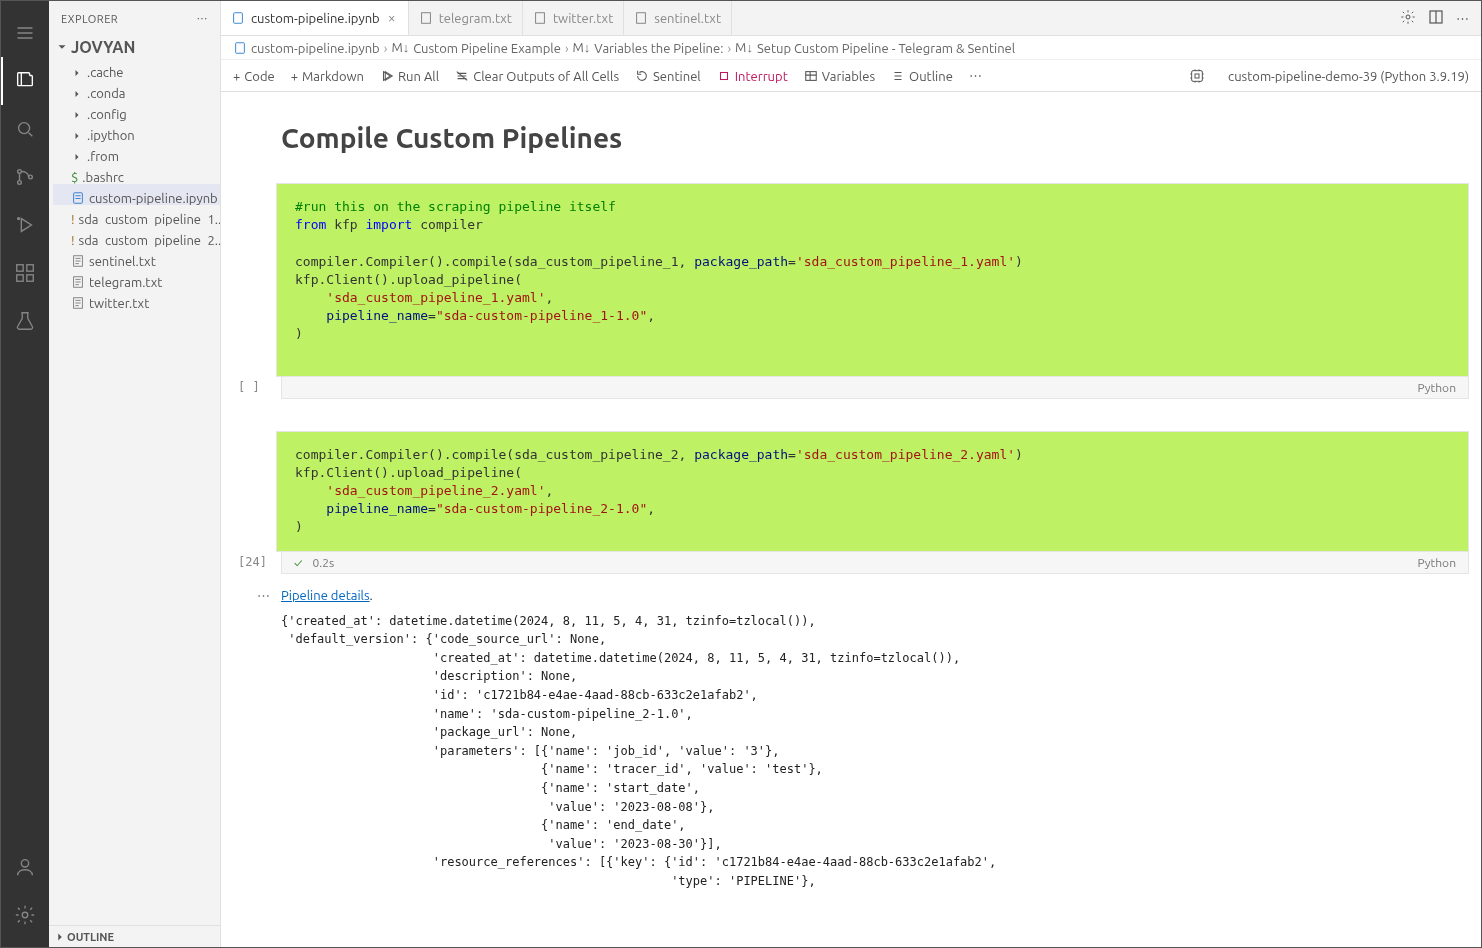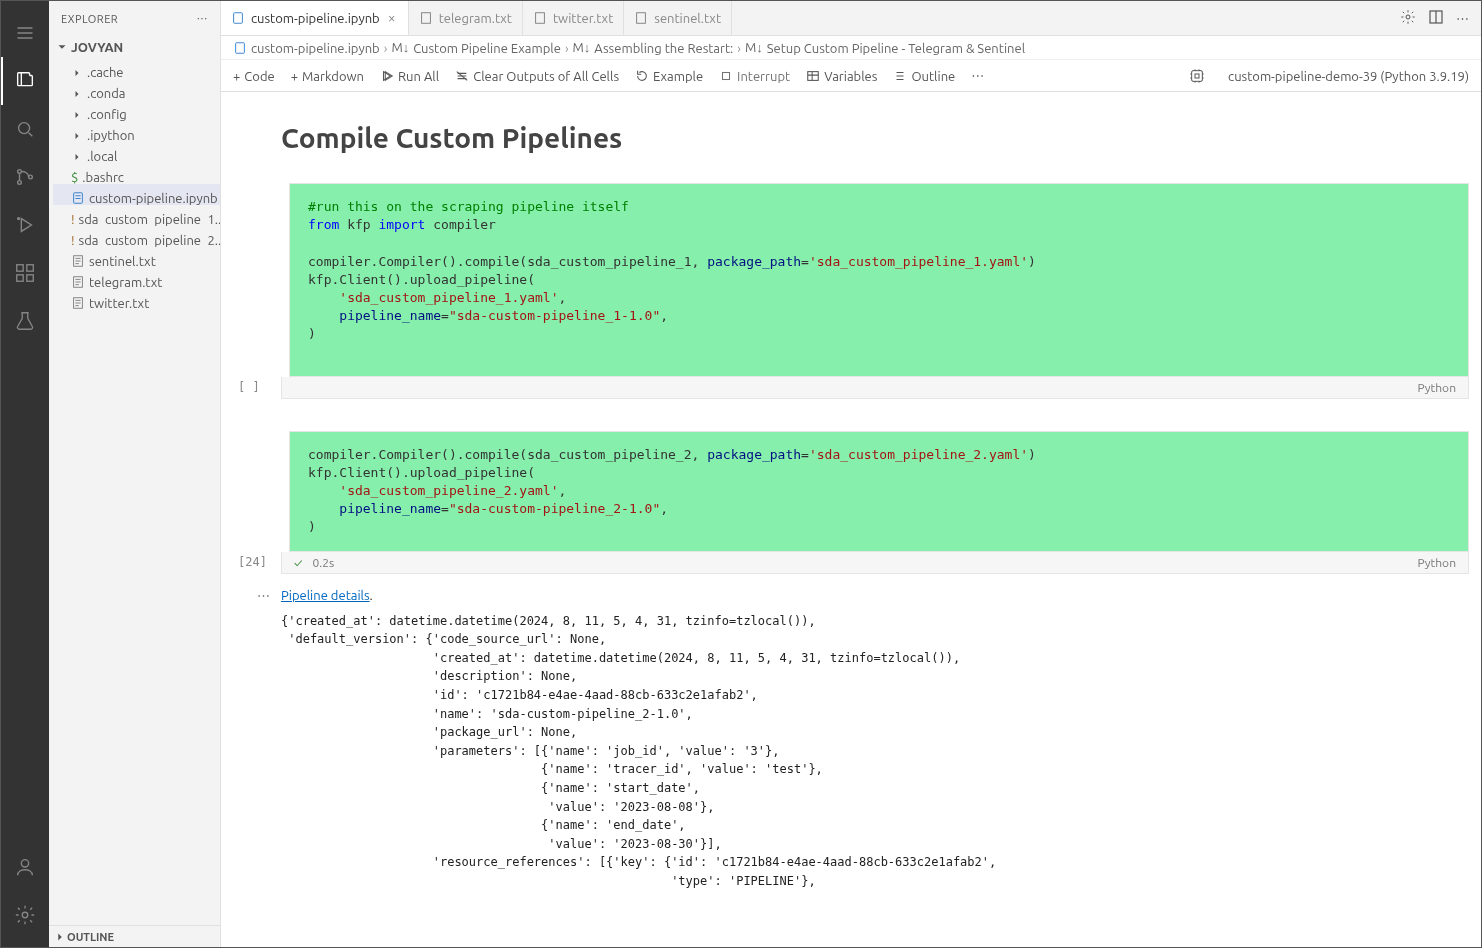--- a/index.html
+++ b/index.html
@@ -7,21 +7,21 @@
 .root { display:flex; height:100%; }
 .activity-bar { width:48px; background:#333333; display:flex; flex-direction:column; align-items:center; padding-top:8px; }
 .activity-bar .ab-icon { width:48px; height:48px; display:flex; align-items:center; justify-content:center; color:#858585; cursor:pointer; position:relative;}
 .activity-bar .ab-icon.active { color:#fff; }
 .activity-bar .ab-icon.active::before { content:''; position:absolute; left:0; top:0; bottom:0; width:2px; background:#fff;}
 .activity-bar .ab-bottom { margin-top:auto; margin-bottom:8px;}
 .sidebar { width:172px; background:#f3f3f3; border-right:1px solid #e0e0e0; display:flex; flex-direction:column;}
 .sidebar-header { height:35px; display:flex; align-items:center; padding:0 12px; font-size:11px; text-transform:uppercase; color:#555; letter-spacing:0.5px;}
 .sidebar-header .sh-dots { margin-left:auto; color:#555;}
 .tree-section { padding-left:4px;}
-.tree-head { height:22px; display:flex; align-items:center; padding-left:2px; font-size:13px; font-weight:700; color:#555; cursor:pointer;}
+.tree-head { height:22px; display:flex; align-items:center; padding-left:2px; font-size:16px; font-weight:700; color:#555; cursor:pointer;}
 .tree-head svg { margin-right:2px;}
 .tree-item { height:21px; display:flex; align-items:flex-end; padding-left:18px; font-size:13px; color:#555; cursor:pointer; white-space:nowrap; overflow:hidden;}
 .tree-item.selected { background:#e4e6f1;}
 .tree-item svg, .tree-item .fi { margin-right:4px; flex-shrink:0;}
 .fi-folder { color:#555;}
 .fi-green { color:#388a34;}
 .fi-blue { color:#2677c9;}
 .fi-mod { color:#a36d29;}
 .fi-txt { color:#777;}
 .outline-head { margin-top:auto; border-top:1px solid #e0e0e0; height:22px; display:flex; align-items:center; padding-left:4px; font-size:11px; font-weight:700; color:#555;}
@@ -29,26 +29,26 @@
 .tab-bar { height:35px; background:#f3f3f3; display:flex; align-items:stretch; border-bottom:1px solid #e0e0e0;}
 .tab { display:flex; align-items:center; padding:0 10px; font-size:13px; color:#888; border-right:1px solid #e0e0e0; cursor:pointer; gap:6px;}
 .tab.active { background:#fff; color:#333;}
 .tab .close { color:#888; font-size:14px; padding:0 2px;}
 .tab-bar-right { margin-left:auto; display:flex; align-items:center; gap:12px; padding-right:12px; color:#555;}
 .breadcrumb { height:24px; display:flex; align-items:center; padding:0 12px; font-size:13px; color:#666; gap:4px; border-bottom:1px solid #eee;}
 .breadcrumb .sep { color:#999;}
 .breadcrumb .bc-icon { display:inline-flex;}
 .nb-toolbar { height:32px; display:flex; align-items:center; padding:0 12px; border-bottom:1px solid #e0e0e0; font-size:13px; color:#555; gap:16px;}
 .nb-toolbar .tb-item { display:flex; align-items:center; gap:4px; cursor:pointer;}
-.nb-toolbar .tb-item.disabled { color:#737373;}
+.nb-toolbar .tb-item.disabled { color:#be185d;}
 .nb-toolbar .kernel { margin-left:auto; display:flex; align-items:center; gap:23px;}
 .notebook { flex:1; overflow-y:auto; padding:20px 12px 20px 40px; background:#fff;}
 .nb-heading { font-size:28px; font-weight:600; color:#444; margin:10px 0 30px 20px;}
 .cell { position:relative; margin-bottom:10px;}
-.cell-input { background:#86efac; border:1px solid #e5e5e5; padding:14px 18px; font-family:"Menlo","Consolas",monospace; font-size:13px; line-height:1.4; white-space:pre; overflow-x:auto; margin-left:28px;}
+.cell-input { background:#bef264; border:1px solid #e5e5e5; padding:14px 18px; font-family:"Menlo","Consolas",monospace; font-size:13px; line-height:1.4; white-space:pre; overflow-x:auto; margin-left:15px;}
 .cell-status { display:flex; align-items:center; gap:10px; font-size:12px; color:#777; margin-left:20px; border:1px solid #e5e5e5; border-top:none; padding:4px 12px; background:#f6f6f6; position:relative;}
 .cell-status .lang { margin-left:auto;}
 .cell-status .gutter-pos { position:absolute; left:-44px; color:#888; font-family:monospace;}
 .cell-out { font-family:"Menlo","Consolas",monospace; font-size:12px; line-height:1.55; white-space:pre; margin-left:20px; margin-top:10px; color:#222;}
 .cell-out-link { margin-left:20px; margin-top:14px; font-size:13px;}
 .cell-out-link a { color:#0066bf; text-decoration:underline;}
 .cell-out-dots { position:absolute; left:-24px; color:#666;}
 .kw { color:#0000ff;}
 .cm { color:#008000;}
 .str { color:#a31515;}
@@ -153,21 +153,21 @@
       <div class="tree-item">
           <svg class="fi-folder" width="12" height="12" viewBox="0 0 16 16" fill="currentColor">
             <path d="M6 4l4 4-4 4z"></path>
           </svg>
           <span>.ipython</span>
         </div>
       <div class="tree-item">
           <svg class="fi-folder" width="12" height="12" viewBox="0 0 16 16" fill="currentColor">
             <path d="M6 4l4 4-4 4z"></path>
           </svg>
-          <span>.local</span>
+          <span>.from</span>
         </div>
       <div class="tree-item">
           <span class="fi fi-green">$</span>
           <span>.bashrc</span>
         </div>
       <div class="tree-item selected">
           <svg class="fi-blue" width="14" height="14" viewBox="0 0 16 16" fill="currentColor">
             <rect x="3" y="2" width="10" height="12" rx="1" fill="none" stroke="currentColor"></rect>
             <rect x="5" y="5" width="6" height="1"></rect>
             <rect x="5" y="8" width="6" height="1"></rect>
@@ -255,21 +255,21 @@
     <div class="breadcrumb">
       <svg class="fi-blue" width="14" height="14" viewBox="0 0 16 16" fill="currentColor">
           <rect x="3" y="2" width="10" height="12" rx="1" fill="none" stroke="currentColor"></rect>
         </svg>
       <span>custom-pipeline.ipynb</span>
         <span class="sep">›</span>
       <span class="bc-icon">M↓</span>
         <span>Custom Pipeline Example</span>
         <span class="sep">›</span>
       <span class="bc-icon">M↓</span>
-        <span>Assembling the Restart:</span>
+        <span>Variables the Pipeline:</span>
         <span class="sep">›</span>
       <span class="bc-icon">M↓</span>
         <span>Setup Custom Pipeline - Telegram &amp; Sentinel</span>
     </div>
 
     <div class="nb-toolbar">
       <div class="tb-item">
           <span>+</span>
           <span>Code</span>
         </div>
@@ -289,21 +289,21 @@
             <path d="M3 5h10M3 8h10M3 11h10"></path>
             <path d="M2 3l12 10"></path>
           </svg>
           <span>Clear Outputs of All Cells</span>
         </div>
       <div class="tb-item">
           <svg width="14" height="14" viewBox="0 0 16 16" fill="none" stroke="currentColor" stroke-width="1.2">
             <path d="M3 8a5 5 0 1 0 2-4"></path>
             <path d="M3 2v4h4"></path>
           </svg>
-          <span>Example</span>
+          <span>Sentinel</span>
         </div>
       <div class="tb-item disabled">
           <svg width="14" height="14" viewBox="0 0 16 16" fill="none" stroke="currentColor" stroke-width="1.2">
             <rect x="4" y="4" width="8" height="8"></rect>
           </svg>
           <span>Interrupt</span>
         </div>
       <div class="tb-item">
           <svg width="14" height="14" viewBox="0 0 16 16" fill="none" stroke="currentColor" stroke-width="1.2">
             <rect x="2" y="3" width="12" height="10"></rect>

